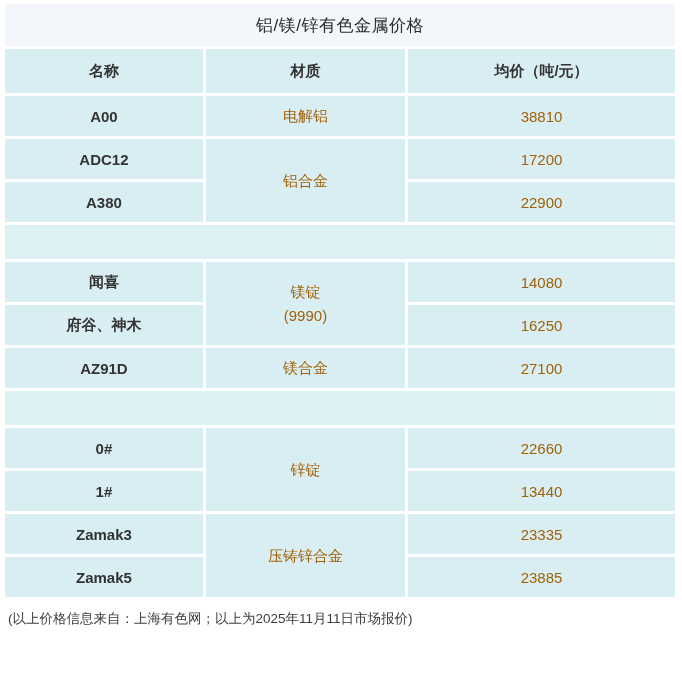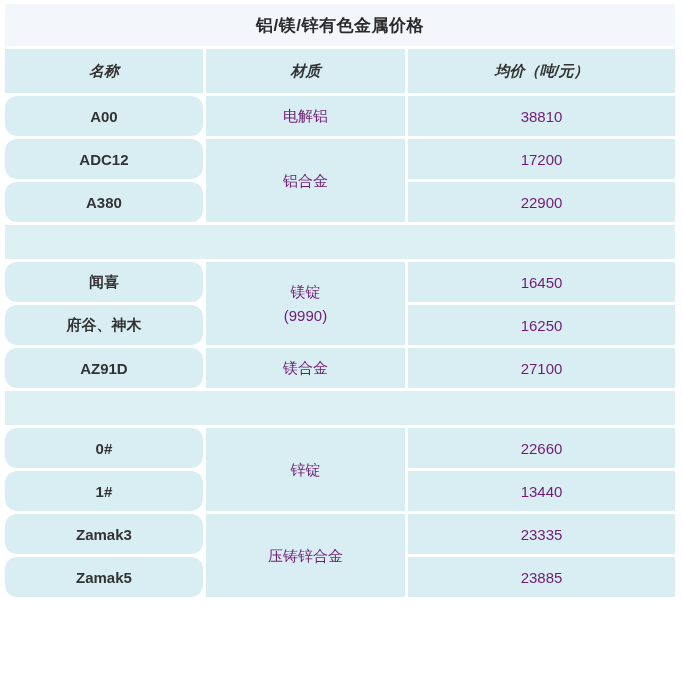--- a/index.html
+++ b/index.html
@@ -22,43 +22,41 @@
   }
   td {
     text-align: center;
     vertical-align: middle;
     overflow: hidden;
   }
   .title-cell {
     background: #f3f7fc;
     height: 42px;
     font-size: 17px;
-    font-weight: bold;
+    font-weight: normal;
     color: #2b2b2b;
     letter-spacing: 0.5px;
   }
   .header-cell {
     background: #d9eef3;
     height: 44px;
     font-size: 15px;
     font-weight: bold;
     color: #333333;
-    font-style: italic;
   }
   .data-cell {
     background: #d9eef3;
     height: 40px;
     font-size: 15px;
-    color: #701a75;
+    color: #a16207;
   }
   .name-cell {
     font-weight: bold;
     color: #333333;
     font-size: 15px;
-    border-radius: 12px;
   }
   .material-cell {
     white-space: pre-line;
     line-height: 1.6;
   }
   .spacer-cell {
     background: #ddf0f4;
     height: 34px;
   }
   .footer-note {
@@ -106,21 +104,21 @@
       </tr>
 
       <tr>
         <td class="spacer-cell" colspan="3"></td>
       </tr>
 
       <tr>
         <td class="data-cell name-cell">闻喜</td>
         <td class="data-cell material-cell" rowspan="2">镁锭
 (9990)</td>
-        <td class="data-cell">16450</td>
+        <td class="data-cell">14080</td>
       </tr>
       <tr>
         <td class="data-cell name-cell">府谷、神木</td>
         <td class="data-cell">16250</td>
       </tr>
 
       <tr>
         <td class="data-cell name-cell">AZ91D</td>
         <td class="data-cell material-cell">镁合金</td>
         <td class="data-cell">27100</td>
@@ -145,13 +143,14 @@
         <td class="data-cell material-cell" rowspan="2">压铸锌合金</td>
         <td class="data-cell">23335</td>
       </tr>
       <tr>
         <td class="data-cell name-cell">Zamak5</td>
         <td class="data-cell">23885</td>
       </tr>
     </tbody>
   </table>
 
+  <div class="footer-note">(以上价格信息来自：上海有色网；以上为2025年11月11日市场报价)</div>
 </div>
 
 </body></html>

